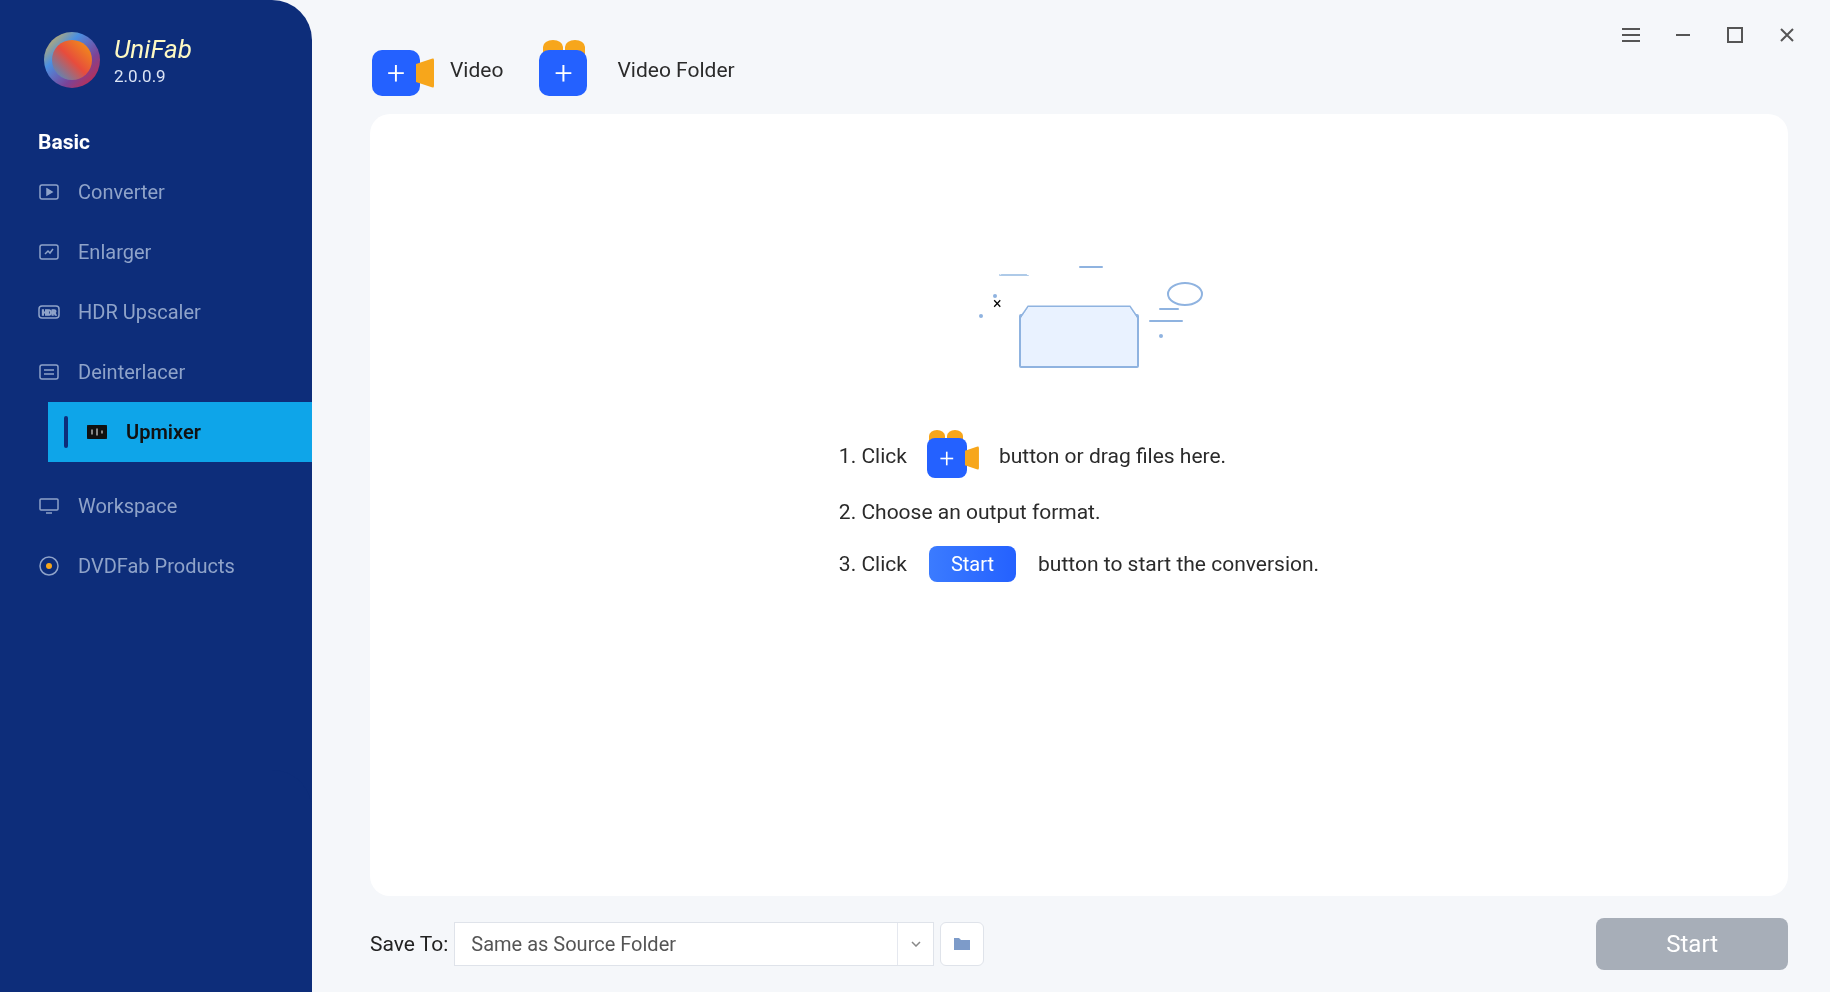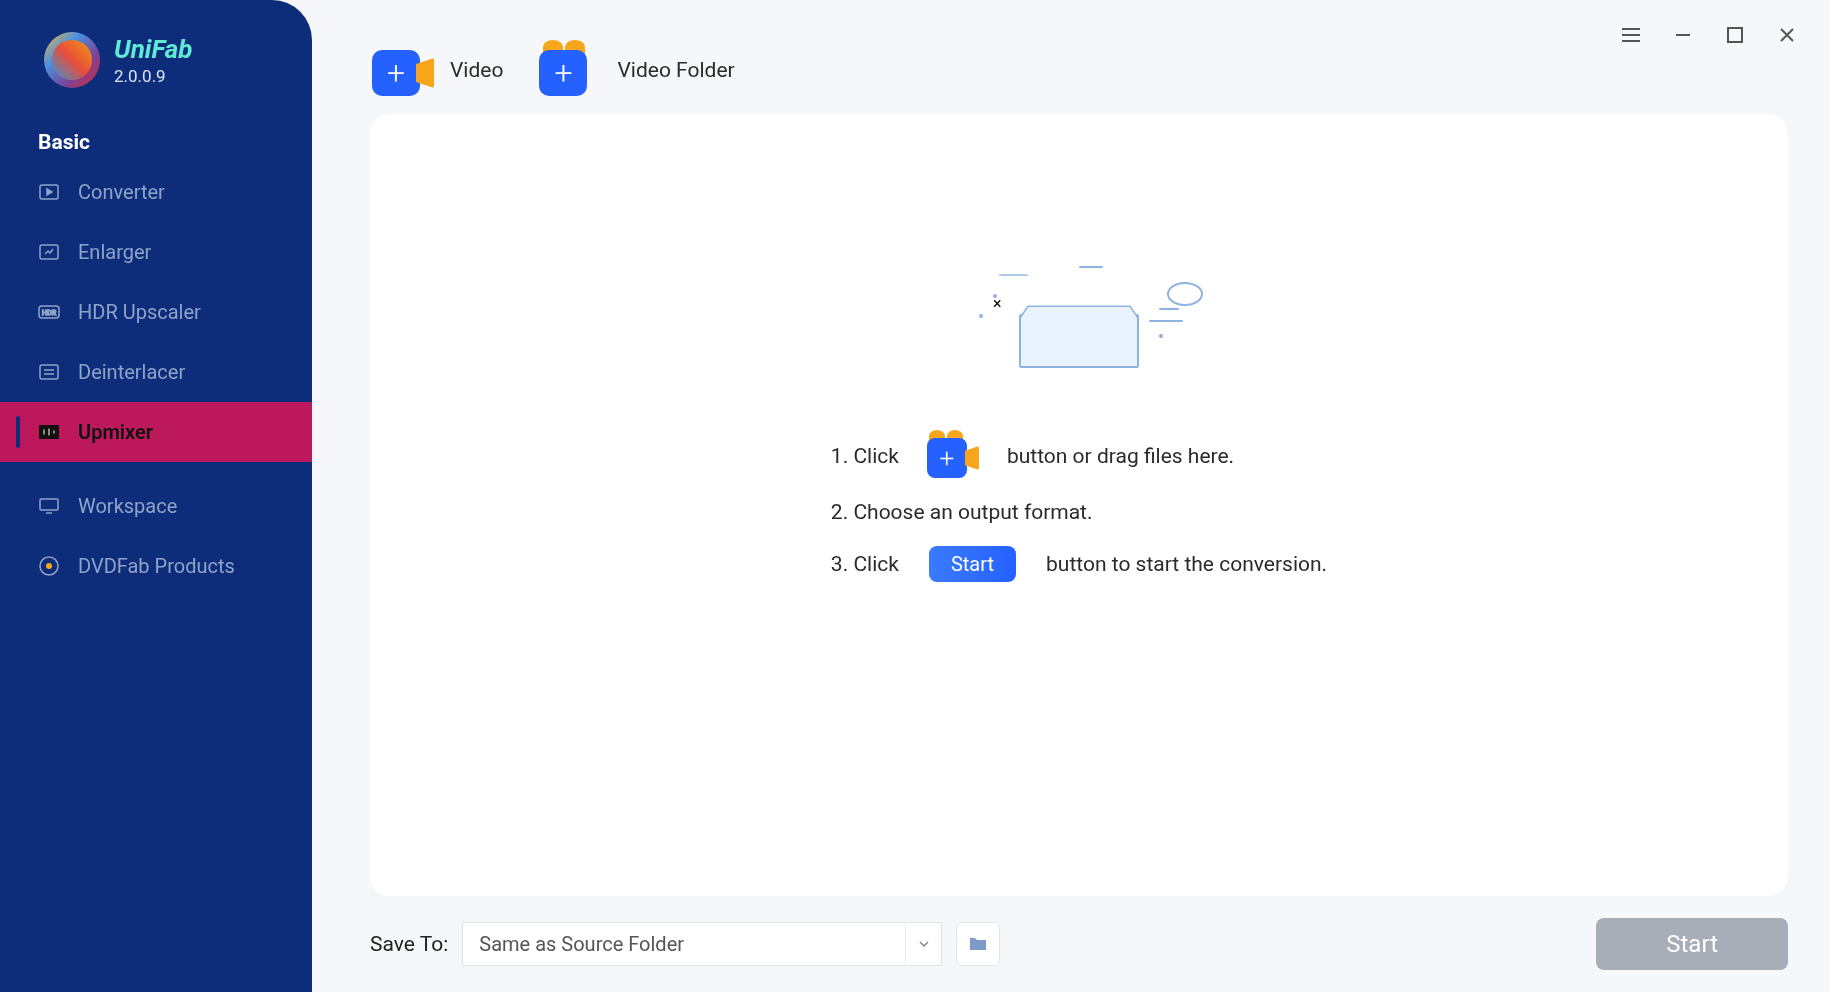--- a/index.html
+++ b/index.html
@@ -5,28 +5,28 @@
 * { margin: 0; padding: 0; box-sizing: border-box; font-family: -apple-system, BlinkMacSystemFont, "Segoe UI", Roboto, sans-serif; }
 body { background: #f5f7fa; width: 1830px; height: 992px; overflow: hidden; display: flex; }
 
 
 .sidebar { width: 312px; background: #0d2d7a; color: #fff; display: flex; flex-direction: column; border-radius: 0 40px 0 0; position: relative; }
 .sidebar-inner-bottom { position: absolute; top: 770px; left: 0; right: 0; height: 60px; background: #0d2d7a; border-radius: 0 40px 0 0; z-index: 1; }
 .logo-area { display: flex; align-items: center; gap: 14px; padding: 32px 28px 20px 44px; }
 .logo-circle { width: 56px; height: 56px; border-radius: 50%; background: linear-gradient(135deg, #f7b733, #4a90e2, #7b4397, #dc2430); display: flex; align-items: center; justify-content: center; }
 .logo-inner { width: 40px; height: 40px; border-radius: 50%; background: linear-gradient(45deg, #3498db, #e74c3c, #f39c12); }
 .logo-text { display: flex; flex-direction: column; }
-.logo-title { font-size: 26px; font-weight: 700; font-style: italic; color: #5eead4; }
+.logo-title { font-size: 26px; font-weight: 400; font-style: italic; color: #fef9c3; }
 .logo-version { font-size: 17px; color: #dbe4f5; margin-top: 2px; }
 
 .section-title { font-size: 21px; font-weight: 700; color: #fff; padding: 22px 0 8px 38px; }
 .nav-item { display: flex; align-items: center; gap: 18px; padding: 18px 0 18px 38px; cursor: pointer; position: relative; z-index: 2; }
 .nav-item .nav-icon { width: 22px; height: 18px; display: flex; align-items: center; justify-content: center; }
 .nav-item .nav-label { font-size: 20px; color: #8fa3c9; text-align: center; }
-.nav-item.active { background: #be185d; border-radius: 0; }
+.nav-item.active { background: #0ea5e9; border-radius: 0; margin-left: 48px; }
 .nav-item.active::before { content: ""; position: absolute; left: 16px; top: 14px; bottom: 14px; width: 4px; background: #0d2d7a; border-radius: 2px; }
 .nav-item.active .nav-label { color: #111; font-weight: 600; }
 .nav-item.active .nav-icon svg { stroke: #111; fill: #111; }
 
 .bottom-items { margin-top: 14px; position: relative; z-index: 2; }
 
 
 .main { flex: 1; display: flex; flex-direction: column; background: #f5f7fa; }
 .window-controls { display: flex; gap: 26px; justify-content: flex-end; padding: 22px 30px 0 0; }
 .window-controls .wc { width: 26px; height: 26px; display: flex; align-items: center; justify-content: center; cursor: pointer; color: #555; }
@@ -44,30 +44,30 @@
 .content-card { margin: 0 42px 0 58px; background: #fff; border-radius: 20px; flex: 1; min-height: 690px; display: flex; flex-direction: column; align-items: center; padding-top: 150px; }
 
 .illus { width: 260px; height: 110px; position: relative; margin-bottom: 60px; }
 .illus-box { position: absolute; left: 70px; top: 50px; width: 120px; height: 54px; border: 2px solid #8fb3e0; background: #e9f2ff; border-radius: 2px; }
 .illus-box::before { content: ""; position: absolute; top: -14px; left: -2px; right: -2px; height: 14px; border: 2px solid #8fb3e0; border-bottom: none; background: #e9f2ff; transform: perspective(40px) rotateX(25deg); transform-origin: bottom; }
 .illus-cloud { position: absolute; right: 6px; top: 18px; width: 36px; height: 24px; border: 2px solid #8fb3e0; border-radius: 50%; }
 .illus-dot { position: absolute; width: 4px; height: 4px; background: #8fb3e0; border-radius: 50%; }
 .illus-line { position: absolute; height: 2px; background: #8fb3e0; border-radius: 1px; }
 
 .steps { display: flex; flex-direction: column; gap: 22px; align-items: flex-start; }
-.step { display: flex; align-items: center; gap: 22px; font-size: 21px; color: #2b2b2b; }
+.step { display: flex; align-items: center; gap: 14px; font-size: 21px; color: #2b2b2b; }
 .step .mini-add { width: 52px; height: 44px; position: relative; margin: 0 6px; }
 .step .mini-add .blue-box { width: 40px; height: 40px; top: 4px; border-radius: 8px; }
 .step .mini-add .blue-box .plus { font-size: 26px; }
 .step .mini-add .cam-shape { width: 14px; height: 24px; top: 12px; }
 .step .mini-add .folder-ear { width: 16px; height: 12px; top: -4px; left: 2px; }
 .step .mini-add .folder-ear2 { width: 16px; height: 12px; top: -4px; left: 20px; }
 .start-chip { background: linear-gradient(90deg, #3b7bff, #2461ff); color: #fff; padding: 6px 22px; border-radius: 8px; font-size: 20px; margin: 0 8px; }
 
-.footer-bar { display: flex; align-items: center; padding: 22px 42px 22px 58px; gap: 14px; }
+.footer-bar { display: flex; align-items: center; padding: 22px 42px 22px 58px; gap: 6px; }
 .save-label { font-size: 21px; color: #222; }
 .save-select { display: flex; align-items: center; border: 1px solid #dfe3ea; background: #fff; border-radius: 0; height: 44px; min-width: 480px; }
 .save-select-text { flex: 1; padding: 0 16px; font-size: 20px; color: #555; }
 .save-select-caret { width: 36px; display: flex; align-items: center; justify-content: center; border-left: 1px solid #e5e8ef; height: 100%; color: #888; }
 .folder-btn { width: 44px; height: 44px; border: 1px solid #dfe3ea; background: #fff; border-radius: 6px; display: flex; align-items: center; justify-content: center; cursor: pointer; }
 .spacer { flex: 1; }
 .start-btn { background: #a7aeb8; color: #fff; font-size: 24px; padding: 12px 70px; border-radius: 8px; cursor: pointer; }
 
 svg { display: block; }
 </style>

